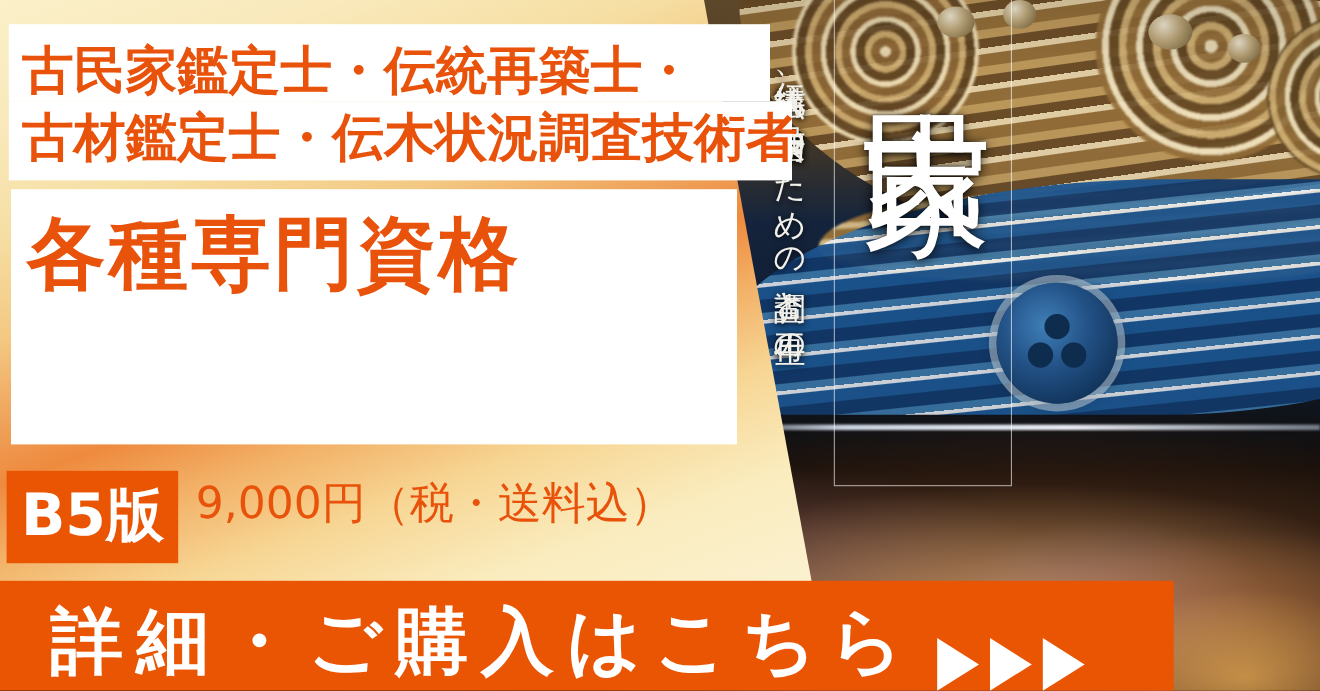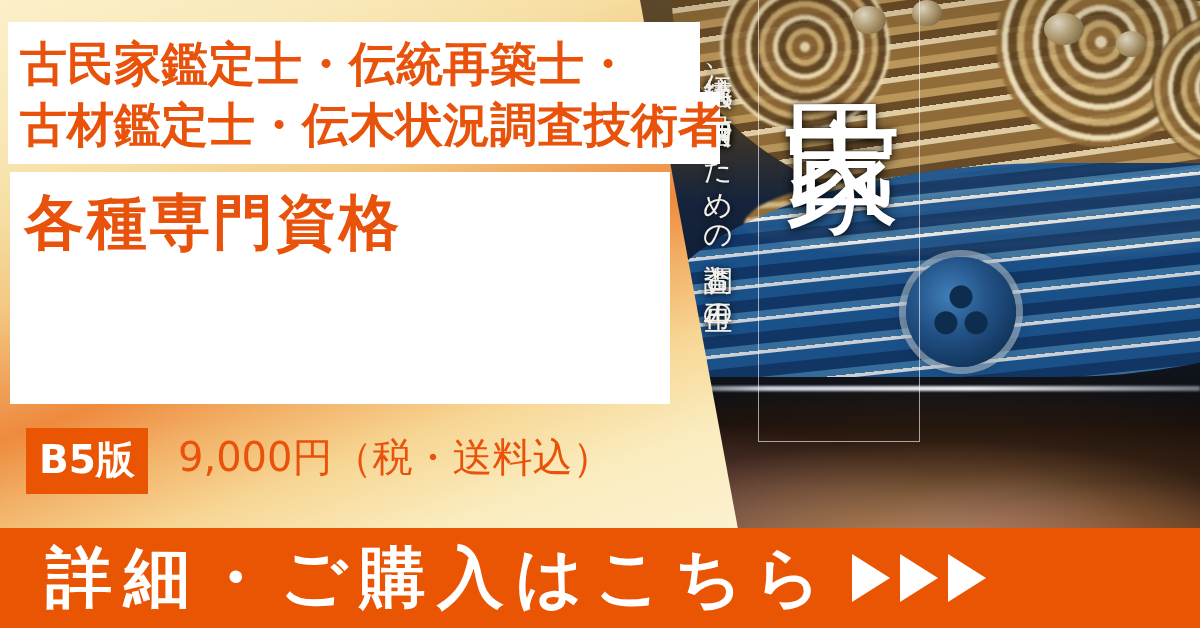--- a/index.html
+++ b/index.html
@@ -142,50 +142,50 @@
     font-size:47px;font-weight:700;color:#e8520a;
     letter-spacing:0px;white-space:nowrap;
     font-family:"DejaVu Sans","Liberation Sans",sans-serif;
     text-align:center;
   }
   .head-line.l1{top:33px;}
   .head-line.l2{top:94px;}
 
   .main-l1{
     position:absolute;left:24px;top:183px;
-    font-size:60px;font-weight:700;color:#e8520a;
+    font-size:72px;font-weight:700;color:#e8520a;
     letter-spacing:3px;white-space:nowrap;
     font-family:"DejaVu Sans","Liberation Sans",sans-serif;
   }
   .main-l2{
     position:absolute;left:168px;top:285px;
     font-size:78px;font-weight:700;color:#e8520a;
     letter-spacing:3px;white-space:nowrap;
     font-family:"DejaVu Sans","Liberation Sans",sans-serif;
   }
 
   
   .badge{
-    position:absolute;left:26px;top:428px;
+    position:absolute;left:6px;top:428px;
     padding:5px 13px 7px 13px;
     background:#ea5504;color:#ffffff;
-    font-size:39px;font-weight:700;letter-spacing:0px;white-space:nowrap;
+    font-size:53px;font-weight:700;letter-spacing:0px;white-space:nowrap;
     font-family:"DejaVu Sans","Liberation Sans",sans-serif;
   }
   .price{
     position:absolute;left:178px;top:430px;
     font-size:40px;font-weight:400;color:#e8520a;
     letter-spacing:0px;white-space:nowrap;
     font-family:"DejaVu Sans","Liberation Sans",sans-serif;
   }
 
   
   .cta{
-    position:absolute;left:0;top:528px;width:1200px;height:100px;
-    background:#ea5504;display:flex;align-items:center;
+    position:absolute;left:0;top:528px;width:1067px;height:100px;
+    background:#ea5504;display:flex;align-items:flex-end;
   }
   .cta-text{
     margin-left:46px;
     font-size:66px;font-weight:700;color:#ffffff;
     letter-spacing:12px;white-space:nowrap;
     font-family:"DejaVu Sans","Liberation Sans",sans-serif;
   }
   .cta-arrows{
     margin-left:18px;display:flex;align-items:center;gap:10px;
   }

